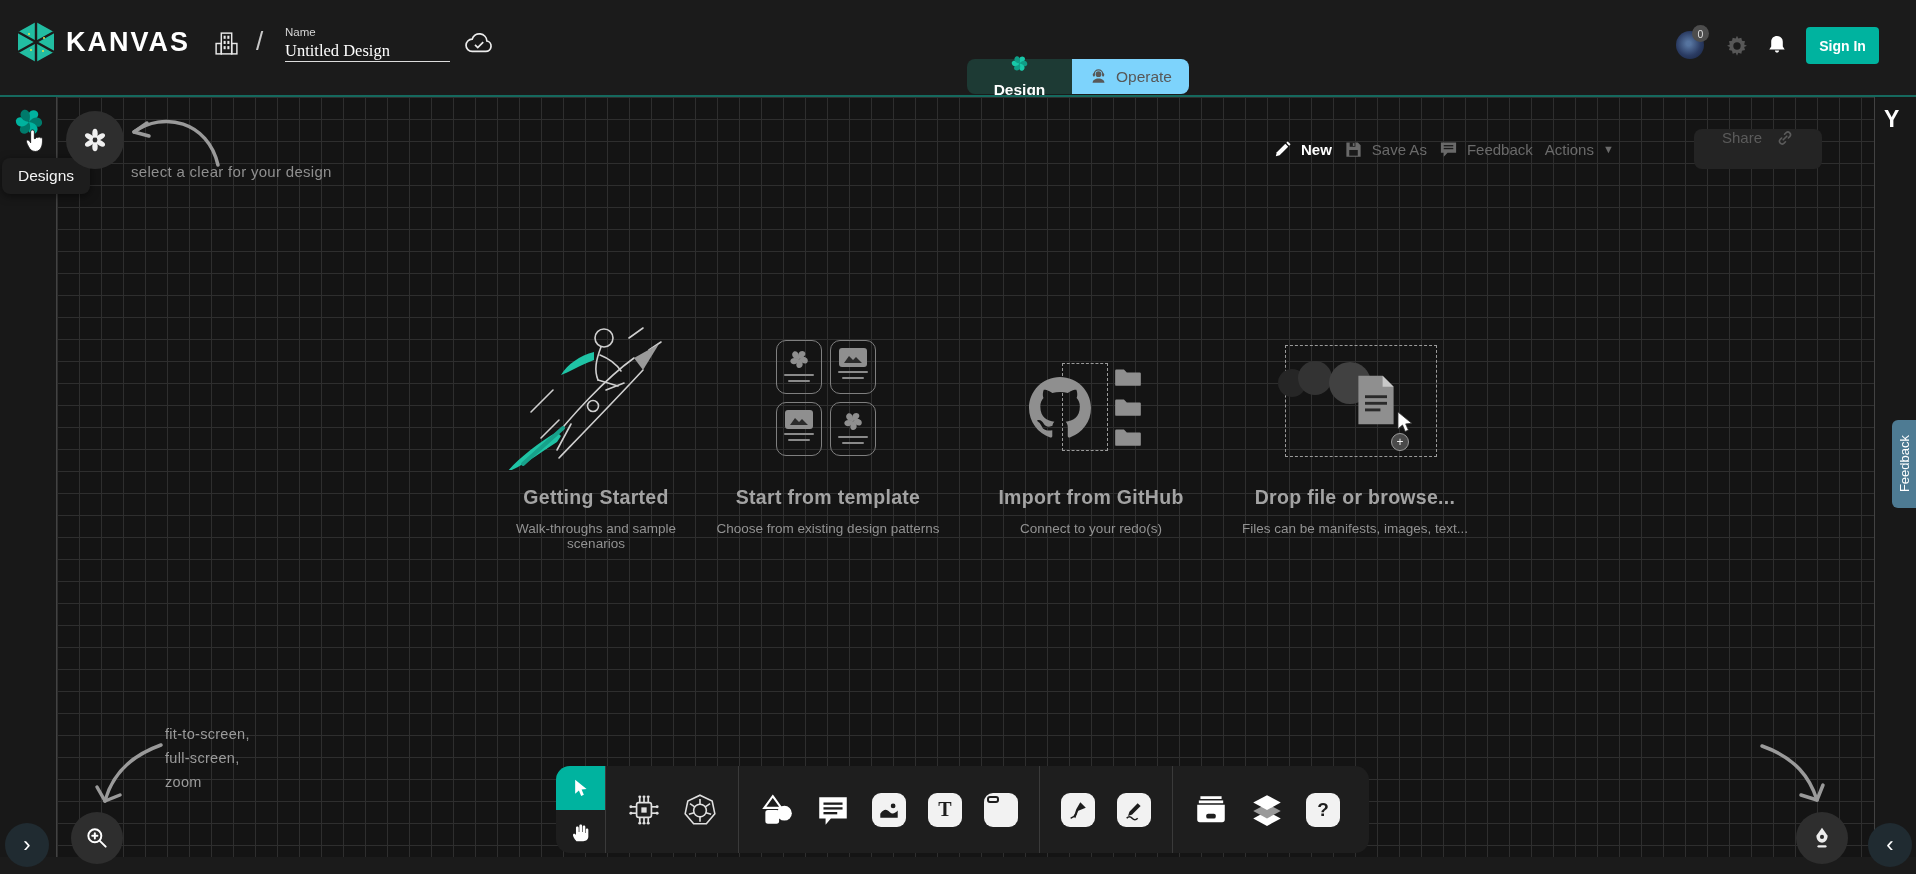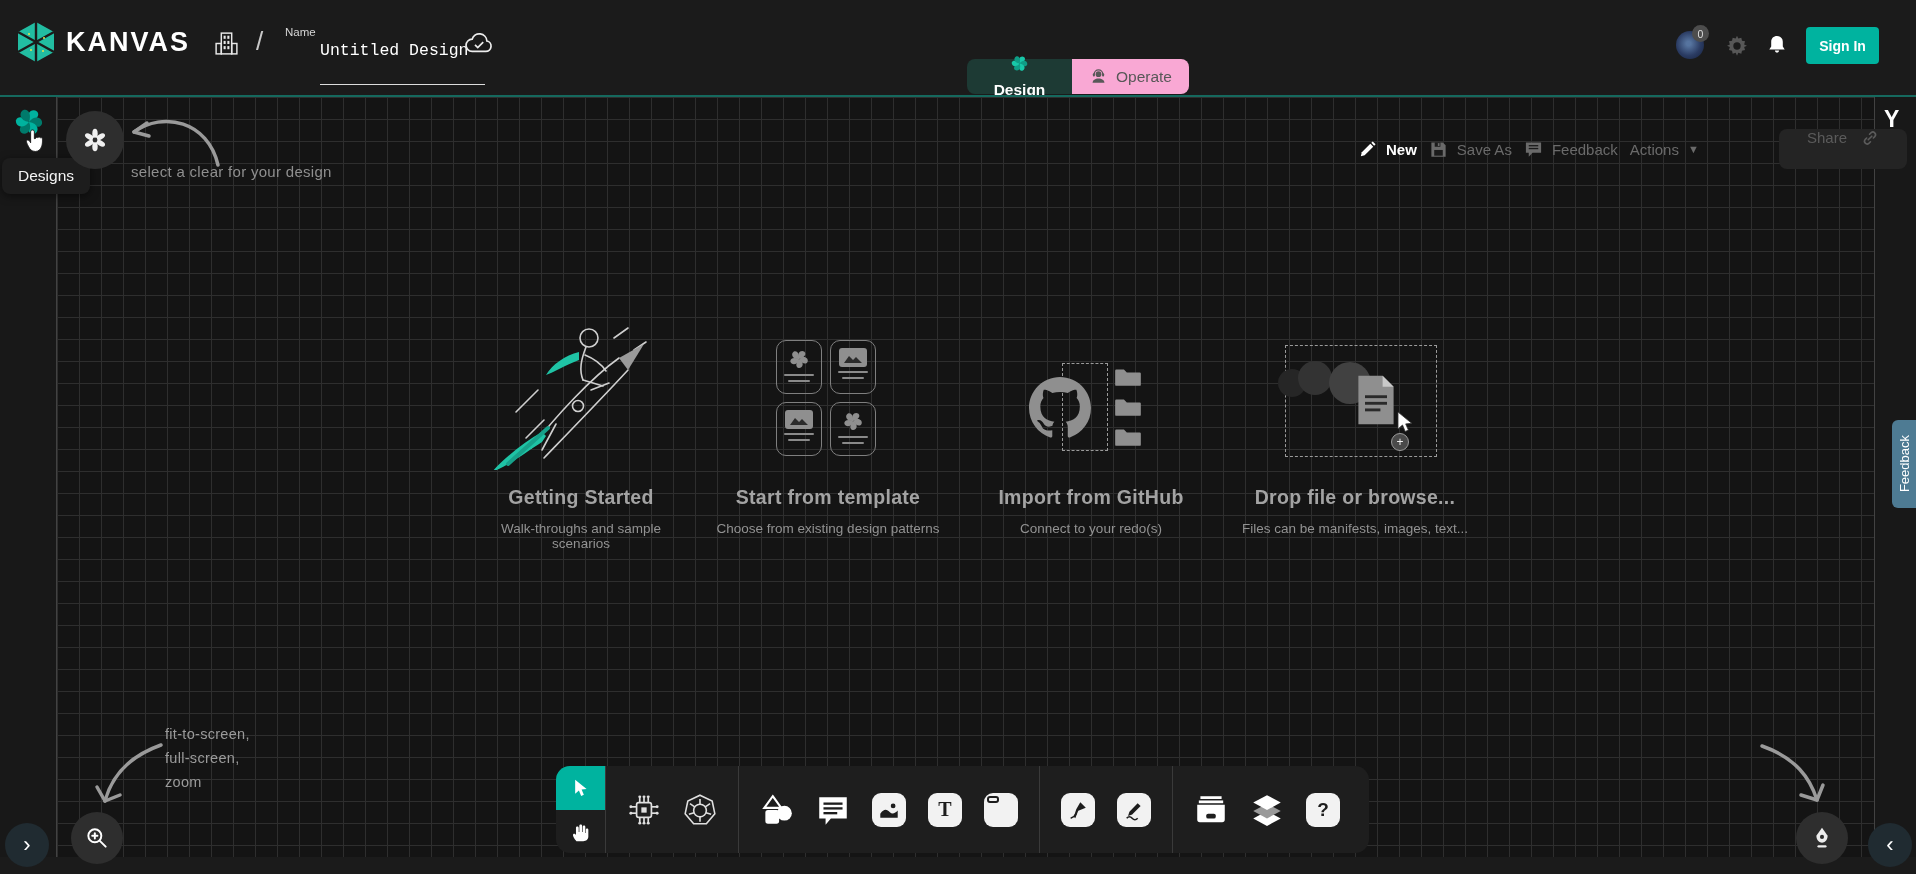--- a/index.html
+++ b/index.html
@@ -7,25 +7,25 @@
   #app { position:relative; width:1916px; height:682px; background:#1b1b1b; }
 
   
   .header { position:absolute; left:0; top:0; width:100%; height:95px; background:#1b1b1b; }
   .brand { position:absolute; left:16px; top:20px; display:flex; align-items:center; gap:10px; }
   .brand-text { color:#fff; font-size:27px; font-weight:bold; letter-spacing:2px; }
   .hdr-icon { position:absolute; }
   .slash { position:absolute; left:256px; top:26px; color:#c9c9c9; font-size:26px; font-weight:300; }
   .name-field { position:absolute; left:285px; top:26px; width:165px; }
   .name-label { color:#d6d6d6; font-size:11.5px; }
-  .name-input { width:165px; background:transparent; border:none; border-bottom:1px solid #dcdcdc; color:#fff; font-size:16.5px; padding:3px 0 24px 0; font-family:Liberation Mono, monospace; outline:none;margin-left:35px; }
+  .name-input { width:165px; background:transparent; border:none; border-bottom:1px solid #dcdcdc; color:#fff; font-size:16.5px; padding:3px 0 0 0; font-family:Liberation Serif, serif; outline:none; }
   .tabs { position:absolute; left:967px; top:59px; display:flex; }
   .tab { height:35px; display:flex; align-items:center; justify-content:center; gap:8px; cursor:pointer; }
   .tab-design { width:105px; background:#1d3a34; border-radius:8px 0 0 8px; color:#fff; font-size:15.5px; font-weight:bold;flex-direction:column; }
-  .tab-operate { width:117px; background:#f9a8d4; border-radius:0 8px 8px 0; color:#585858; font-size:15.5px; }
+  .tab-operate { width:117px; background:#7dd3fc; border-radius:0 8px 8px 0; color:#585858; font-size:15.5px; }
   .avatar { position:absolute; left:1676px; top:31px; width:28px; height:28px; border-radius:50%; background:radial-gradient(circle at 45% 45%, #56749f 10%, #2b3c63 55%, #141f3a 100%); }
   .badge { position:absolute; left:1692px; top:25px; width:17px; height:17px; border-radius:50%; background:#4d4d4d; color:#dedede; font-size:10.5px; display:flex; align-items:center; justify-content:center; }
   .signin { position:absolute; left:1806px; top:27px; width:73px; height:37px; background:#00B39F; border:none; border-radius:4px; color:#fff; font-size:14px; font-weight:bold; cursor:pointer; font-family:"Liberation Sans",sans-serif; }
 
   
   .canvas-topline { position:absolute; left:0; top:95px; width:100%; height:2px; background:#15695e; }
   .grid-area { position:absolute; left:57px; top:97px; width:1817px; height:760px; background-color:#141414;
     background-image:linear-gradient(#2e2e2e 1px, transparent 1px), linear-gradient(90deg,#2e2e2e 1px, transparent 1px);
     background-size:22px 22px; }
   .strip-left { position:absolute; left:0; top:97px; width:57px; height:760px; background:#181818; border-right:1px solid #424242; }
@@ -55,21 +55,21 @@
   .toolbar { position:absolute; left:556px; top:766px; width:813px; height:87px; background:#1e1e1e; border-radius:14px; display:flex; align-items:stretch; }
   .tool-col { width:49px; display:flex; flex-direction:column; }
   .tool-sel { height:44px; background:#00B39F; border-radius:14px 0 0 0; display:flex; align-items:center; justify-content:center; cursor:pointer; }
   .tool-pan { height:43px; display:flex; align-items:center; justify-content:center; cursor:pointer; }
   .tb-div { width:1px; background:#3a3a3a; }
   .tb-group { display:flex; align-items:center; gap:16px; padding:0 18px; }
   .tb-btn { width:40px; height:40px; display:flex; align-items:center; justify-content:center; background:none; border:none; cursor:pointer; }
   .wicon { width:34px; height:34px; background:#f2f2f2; border-radius:9px; display:flex; align-items:center; justify-content:center; color:#1d1d1d; font-weight:bold; }
 
   
-  .actionbar { position:absolute; left:1358px; top:128px; width:549px; height:42px; display:flex; align-items:center; gap:12px; }
+  .actionbar { position:absolute; left:1273px; top:128px; width:549px; height:42px; display:flex; align-items:center; gap:12px; }
   .ab-item { display:flex; align-items:center; gap:9px; background:none; border:none; cursor:pointer; font-family:"Liberation Sans",sans-serif; font-size:15px; }
   .ab-new { color:#fff; font-weight:bold; }
   .ab-dim { color:#6a6a6a; }
   .share-pill { margin-left:auto; width:128px; height:40px; background:#242424; border-radius:8px; border:none; display:flex; align-items:flex-start; justify-content:center; gap:14px; color:#5b5b5b; font-size:15px; cursor:pointer; font-family:"Liberation Sans",sans-serif; }
 
   .feedback { position:absolute; right:0; top:420px; width:24px; height:88px; background:#4e7b93; border-radius:6px 0 0 6px; display:flex; align-items:center; justify-content:center; cursor:pointer; }
   .feedback span { writing-mode:vertical-rl; transform:rotate(180deg); color:#fff; font-size:13px; }
 
   svg { display:block; }
 </style>
@@ -260,21 +260,21 @@
       <span>
         <svg width="18" height="18" viewBox="0 0 20 20" stroke="#5b5b5b" fill="none" stroke-width="1.8" stroke-linecap="round">
           <path d="M8 12l4-4"></path>
             <path d="M9.5 5.8l1.8-1.8a3 3 0 0 1 4.2 4.2l-1.8 1.8"></path>
             <path d="M10.5 14.2l-1.8 1.8a3 3 0 0 1-4.2-4.2l1.8-1.8"></path>
         </svg>
       </span>
     </button>
   </div>
 
-  <div class="card" style="left:428px;padding-left:46px;">
+  <div class="card" style="left:443px;padding-left:46px;">
     <div class="card-art">
       <svg width="190" height="150" viewBox="0 0 190 150" style="margin:0 auto;">
         <g stroke="#cfcfcf" stroke-width="1.6" fill="none" stroke-linecap="round">
           <path d="M45 128 C70 96 105 58 133 38"></path>
           <path d="M58 138 C85 110 118 76 142 50"></path>
           <path d="M70 104 l-14 26"></path>
             <path d="M105 70 l18 -7"></path>
           <circle cx="103" cy="18" r="9"></circle>
           <path d="M100 27 C95 40 93 50 97 60"></path>
           <path d="M99 35 C109 39 116 45 120 51"></path>

